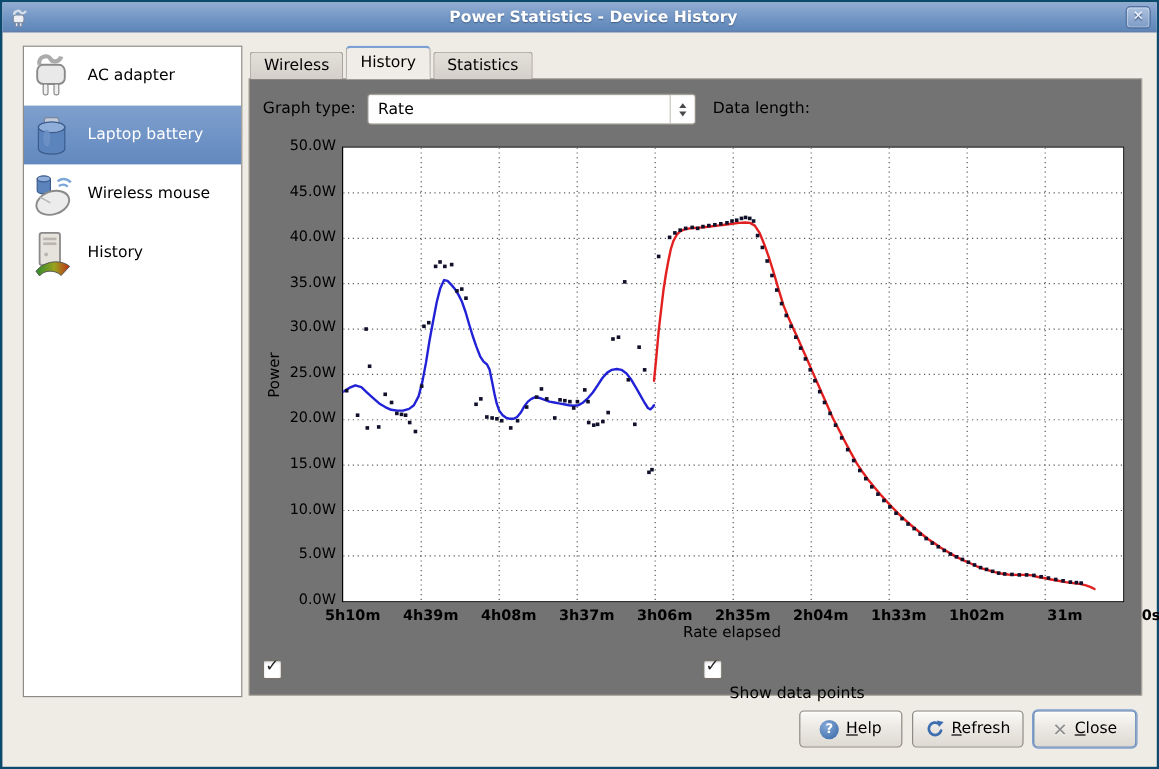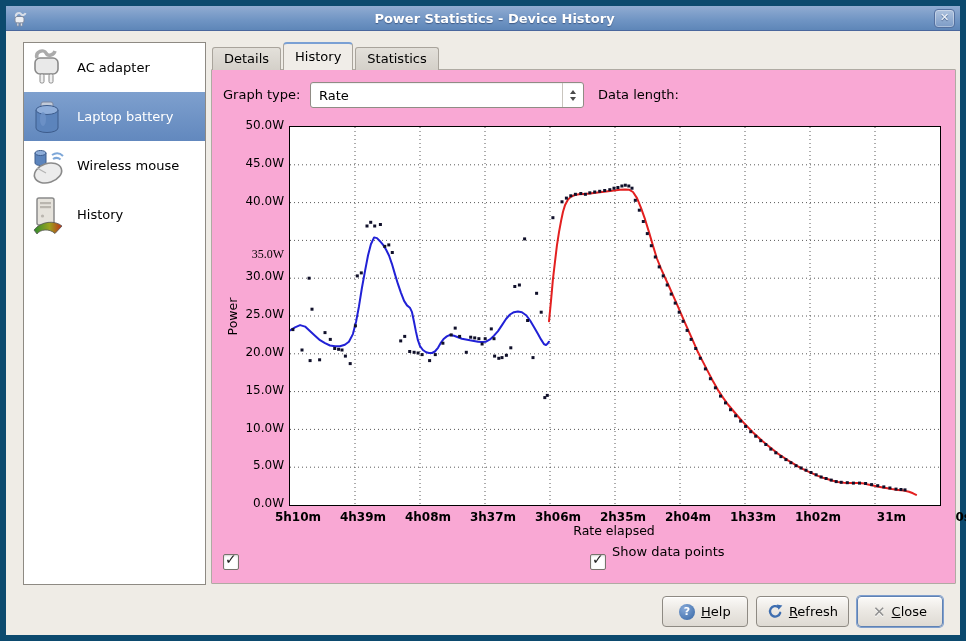--- a/index.html
+++ b/index.html
@@ -1,18 +1,18 @@
 <!DOCTYPE html>
 <html><head>
 <meta charset="utf-8">
 <style>
   html,body{margin:0;padding:0;width:966px;height:641px;overflow:hidden;
     font-family:"DejaVu Sans","Liberation Sans",sans-serif;font-size:13px;color:#000;}
   .window{position:relative;width:966px;height:641px;background:#EFECE6;
-    border:6px solid #0c4a6e;box-sizing:border-box;}
+    border:2px solid #0c4a6e;box-sizing:border-box;}
   
   .titlebar{position:absolute;left:0;top:0;right:0;height:24px;
     background:linear-gradient(#91ACD2,#6F94C3 60%,#5E86B8);
     border-bottom:1px solid #4A679D;display:flex;align-items:center;}
   .titlebar .apptitle{flex:1;text-align:center;color:#fff;font-weight:bold;
     text-shadow:0 1px 1px rgba(30,50,90,.55);font-size:13px;}
   .tb-icon{width:17px;height:17px;margin-left:6px;flex:0 0 auto;}
   .tb-close{position:absolute;right:5px;top:3px;width:19px;height:17px;border-radius:4px;
     background:linear-gradient(#AEC2DE,#7C9BC6);border:1px solid #54709F;
     box-shadow:inset 0 0 0 1px rgba(255,255,255,.35);color:#F2F6FC;font-size:11px;
@@ -24,21 +24,21 @@
   .dev-item{height:49px;display:flex;align-items:center;gap:10px;padding-left:3px;cursor:default;}
   .dev-item.selected{background:linear-gradient(#7EA0CE,#6288BE);color:#fff;}
   .dev-item svg{width:40px;height:40px;flex:0 0 auto;}
   
   .tabs{position:absolute;left:206px;top:39px;height:25px;display:flex;align-items:flex-end;z-index:3;}
   .tab{height:22px;line-height:22px;padding:0 11px;background:linear-gradient(#E3E0DA,#D4D0C9);
     border:1px solid #A9A49C;border-bottom:none;border-radius:3px 3px 0 0;margin-right:2px;cursor:default;}
   .tab.active{height:26px;line-height:25px;background:#F0EDE8;
     border-top:2px solid #7AA0D4;border-radius:4px 4px 0 0;}
   .page{position:absolute;left:205px;top:63px;width:745px;height:515px;
-    background:#f9a8d4;border:1px solid #AFABA3;border-radius:1px;box-sizing:border-box;}
+    background:#737373;border:1px solid #AFABA3;border-radius:1px;box-sizing:border-box;}
   
   .combo-label{position:absolute;height:26px;line-height:26px;}
   .combo{position:absolute;height:24px;background:#fff;border:1px solid #908C85;border-radius:3px;
     display:flex;align-items:center;cursor:default;box-shadow:inset 0 1px 1px rgba(0,0,0,.06);}
   .combo .val{flex:1;padding-left:8px;}
   .combo .stepper{width:20px;align-self:stretch;border-left:1px solid #C9C5BE;
     display:flex;flex-direction:column;align-items:center;justify-content:center;gap:3px;}
   .tri-up{width:0;height:0;border-left:3.5px solid transparent;border-right:3.5px solid transparent;
     border-bottom:4.5px solid #4a4a4a;}
   .tri-dn{width:0;height:0;border-left:3.5px solid transparent;border-right:3.5px solid transparent;
@@ -148,21 +148,21 @@
           <rect x="13" y="7" width="11" height="2.2" fill="#BAB6AF"></rect>
           <rect x="13" y="11" width="11" height="2.2" fill="#BAB6AF"></rect>
           <circle cx="15.5" cy="21" r="1.6" fill="#BAB6AF"></circle>
           <path d="M7 35 C14 26 28 25 35 31 L28 38.5 C22 33 13 34.5 10 39 Z" fill="url(#fanGrad)" stroke="#555" stroke-width="0.8"></path>
         </svg>
         <span>History</span>
       </div>
     </div>
 
   <div class="tabs" id="tabs">
-      <div class="tab">Details</div>
+      <div class="tab">Wireless</div>
       <div class="tab active">History</div>
       <div class="tab">Statistics</div>
     </div>
 
   <div class="page" id="page">
     <div class="combo-label" style="left:11px;top:12px;">Graph type:</div>
     <div class="combo" style="left:98px;top:12px;width:272px;">
       <span class="val">Rate</span>
       <span class="stepper">
           <span class="tri-up"></span>
@@ -330,40 +330,40 @@
     </div>
     <div class="axis-label" id="ylabel" style="left:-10px;top:239px;width:60px;transform:rotate(-90deg);">Power</div>
     <div class="axis-label" id="xlabel" style="left:277px;top:453px;width:250px;">Rate elapsed</div>
 
     <div class="cb" style="left:11px;top:484px;">
       <span class="check" id="check1">✓</span>
     </div>
     <div class="cb" style="left:378px;top:484px;">
       <span class="check" id="check2">✓</span>
     </div>
-    <div class="cb-label" style="left:396px;top:473px;text-align:center;">Show data points</div>
+    <div class="cb-label" style="left:396px;top:504px;text-align:center;">Show data points</div>
   <div class="xtick" style="left: 45px; top: 440px;">5h10m</div>
       <div class="xtick" style="left: 110px; top: 440px;">4h39m</div>
       <div class="xtick" style="left: 175px; top: 440px;">4h08m</div>
       <div class="xtick" style="left: 240px; top: 440px;">3h37m</div>
       <div class="xtick" style="left: 305px; top: 440px;">3h06m</div>
       <div class="xtick" style="left: 370px; top: 440px;">2h35m</div>
       <div class="xtick" style="left: 435px; top: 440px;">2h04m</div>
       <div class="xtick" style="left: 500px; top: 440px;">1h33m</div>
       <div class="xtick" style="left: 565px; top: 440px;">1h02m</div>
       <div class="xtick" style="left: 630px; top: 440px;">31m</div>
       <div class="xtick" style="left: 695px; top: 440px;">0s</div>
       <div class="ytick" style="top: 426px;">0.0W</div>
       <div class="ytick" style="top: 388.2px;">5.0W</div>
       <div class="ytick" style="top: 351px;">10.0W</div>
       <div class="ytick" style="top: 312.6px;">15.0W</div>
       <div class="ytick" style="top: 274.8px;">20.0W</div>
       <div class="ytick" style="top: 237px;">25.0W</div>
       <div class="ytick" style="top: 199.2px;">30.0W</div>
-      <div class="ytick" style="top: 177px; font-family: Liberation Serif, serif;">35.0W</div>
+      <div class="ytick" style="top: 162px;">35.0W</div>
       <div class="ytick" style="top: 123.6px;">40.0W</div>
       <div class="ytick" style="top: 85.8px;">45.0W</div>
       <div class="ytick" style="top: 48px;">50.0W</div>
     </div>
 
   <div class="dialog-buttons" id="buttons">
       <div class="btn">
         <span class="icon-help">?</span>
         <span><u>H</u>elp</span>
       </div>

